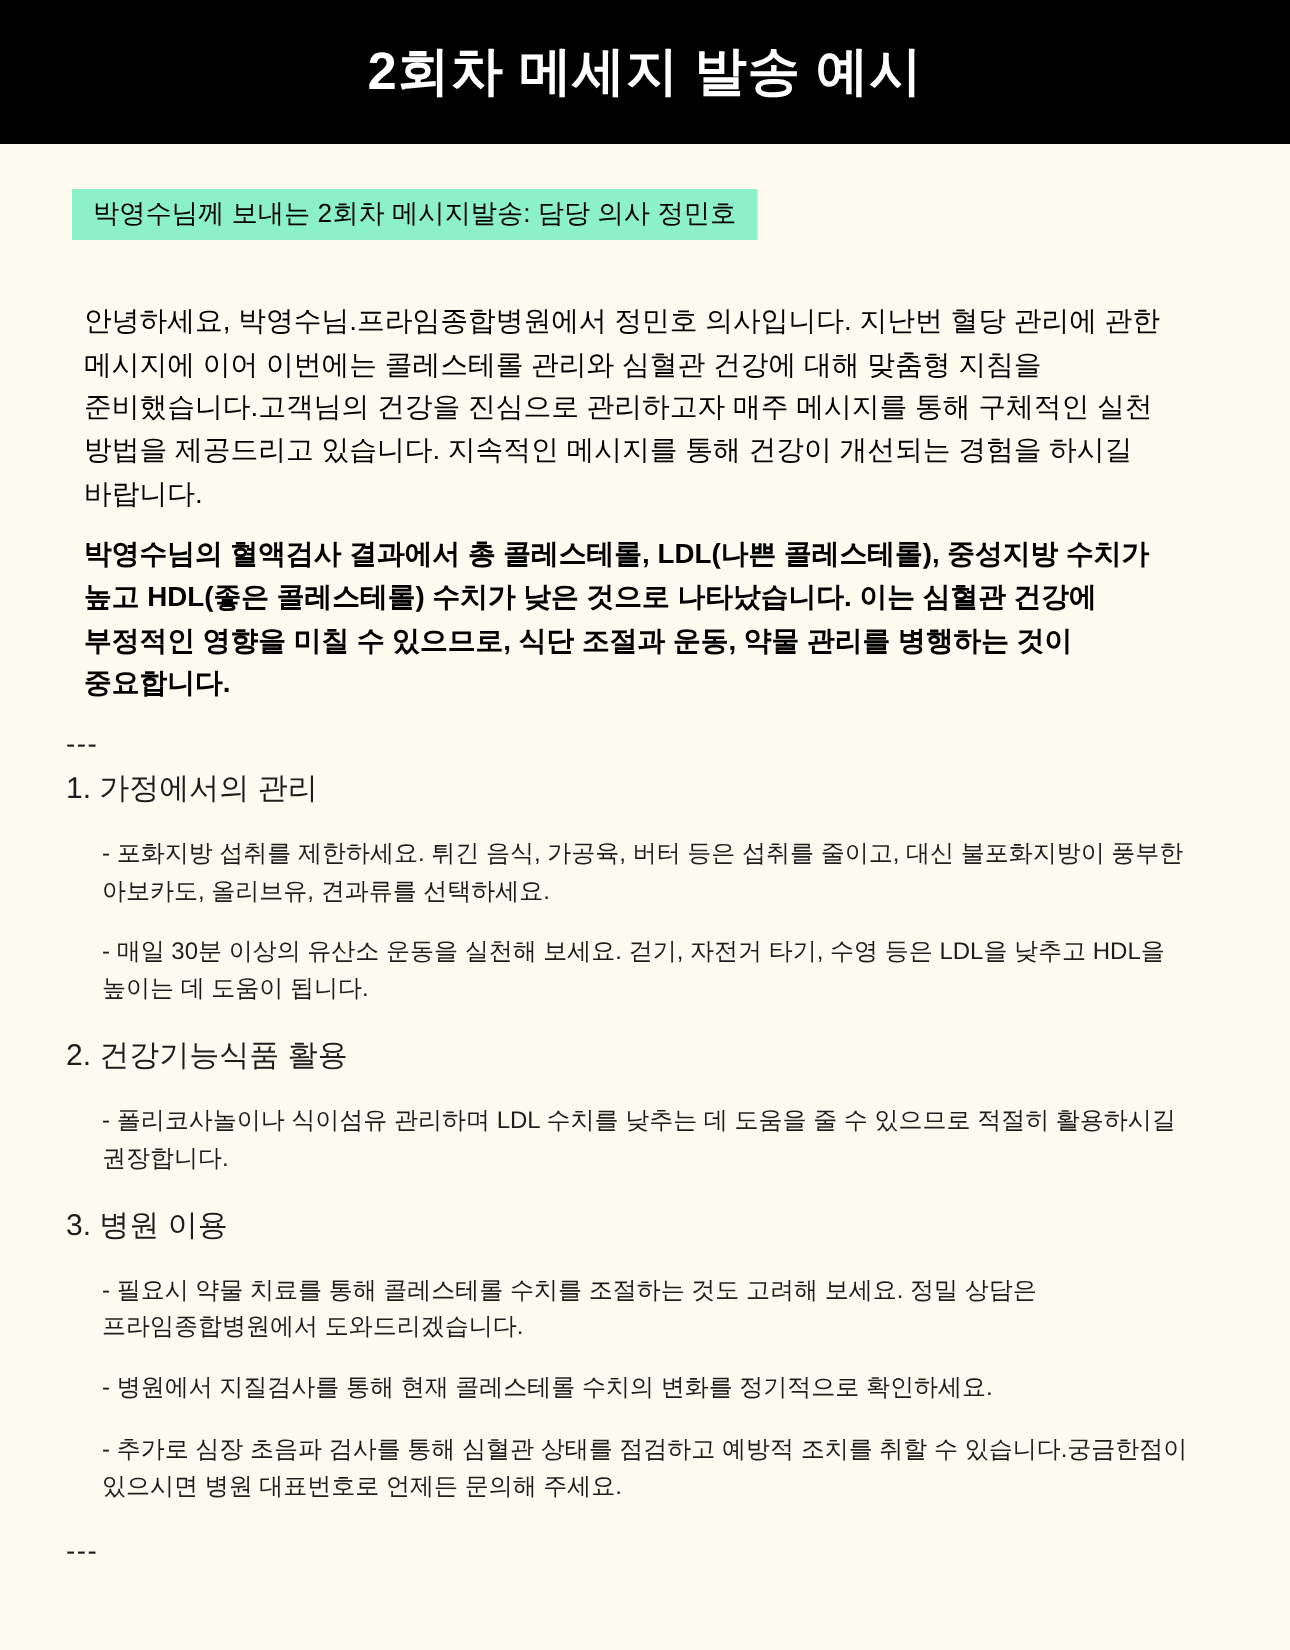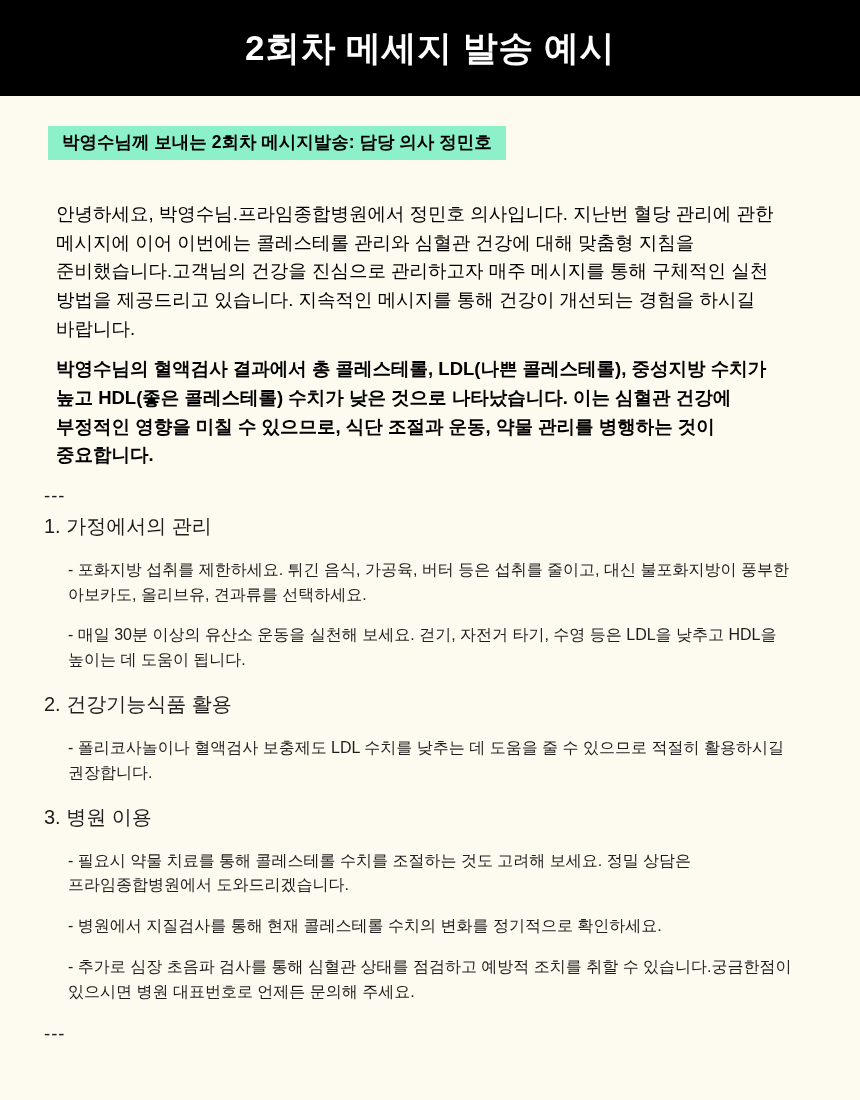--- a/index.html
+++ b/index.html
@@ -39,21 +39,21 @@
   }
   .subtitle-wrap {
     padding: 30px 48px 0 48px;
     box-sizing: border-box;
   }
   .subtitle-band {
     display: inline-block;
     background: #8cf0c8;
     color: #000000;
     font-size: 17.5px;
-    font-weight: bold;
+    font-weight: normal;
     padding: 6px 14px 7px 14px;
     line-height: 1.2;
     white-space: nowrap;
   }
   .body-wrap {
     padding: 28px 44px 0 44px;
     box-sizing: border-box;
   }
   .para {
     color: #000000;
@@ -109,21 +109,21 @@
 
     <p class="para">박영수님의 혈액검사 결과에서 총 콜레스테롤, LDL(나쁜 콜레스테롤), 중성지방 수치가 높고 HDL(좋은 콜레스테롤) 수치가 낮은 것으로 나타났습니다. 이는 심혈관 건강에 부정적인 영향을 미칠 수 있으므로, 식단 조절과 운동, 약물 관리를 병행하는 것이 중요합니다.</p>
 
     <p class="rule">---</p>
 
     <p class="heading-line">1. 가정에서의 관리</p>
     <p class="bullet"> - 포화지방 섭취를 제한하세요. 튀긴 음식, 가공육, 버터 등은 섭취를 줄이고, 대신 불포화지방이 풍부한 아보카도, 올리브유, 견과류를 선택하세요.</p>
     <p class="bullet"> - 매일 30분 이상의 유산소 운동을 실천해 보세요. 걷기, 자전거 타기, 수영 등은 LDL을 낮추고 HDL을 높이는 데 도움이 됩니다.</p>
 
     <p class="heading-line">2. 건강기능식품 활용</p>
-    <p class="bullet"> - 폴리코사놀이나 혈액검사 보충제도 LDL 수치를 낮추는 데 도움을 줄 수 있으므로 적절히 활용하시길 권장합니다.</p>
+    <p class="bullet"> - 폴리코사놀이나 식이섬유 관리하며 LDL 수치를 낮추는 데 도움을 줄 수 있으므로 적절히 활용하시길 권장합니다.</p>
 
     <p class="heading-line">3. 병원 이용</p>
     <p class="bullet"> - 필요시 약물 치료를 통해 콜레스테롤 수치를 조절하는 것도 고려해 보세요. 정밀 상담은 프라임종합병원에서 도와드리겠습니다.</p>
     <p class="bullet"> - 병원에서 지질검사를 통해 현재 콜레스테롤 수치의 변화를 정기적으로 확인하세요.</p>
     <p class="bullet"> - 추가로 심장 초음파 검사를 통해 심혈관 상태를 점검하고 예방적 조치를 취할 수 있습니다.궁금한점이 있으시면 병원 대표번호로 언제든 문의해 주세요.</p>
 
     <p class="rule">---</p>
 
   </div>
 

